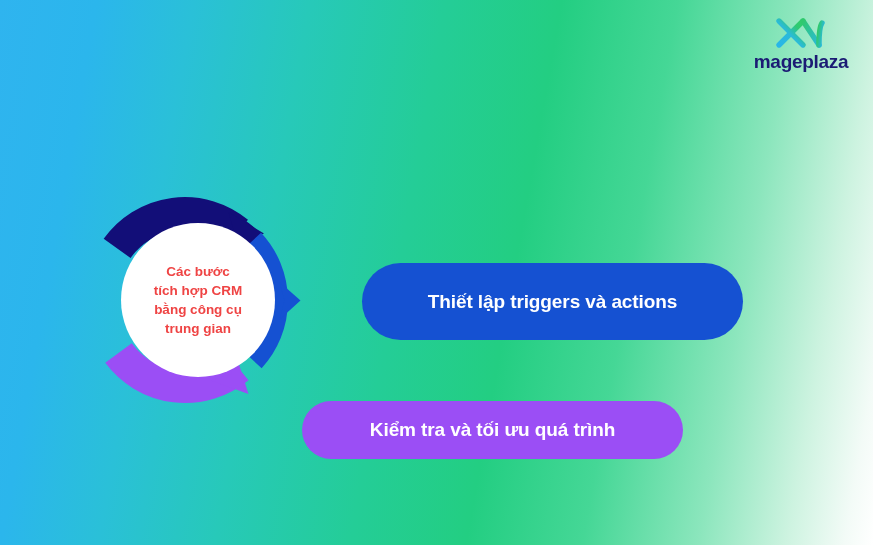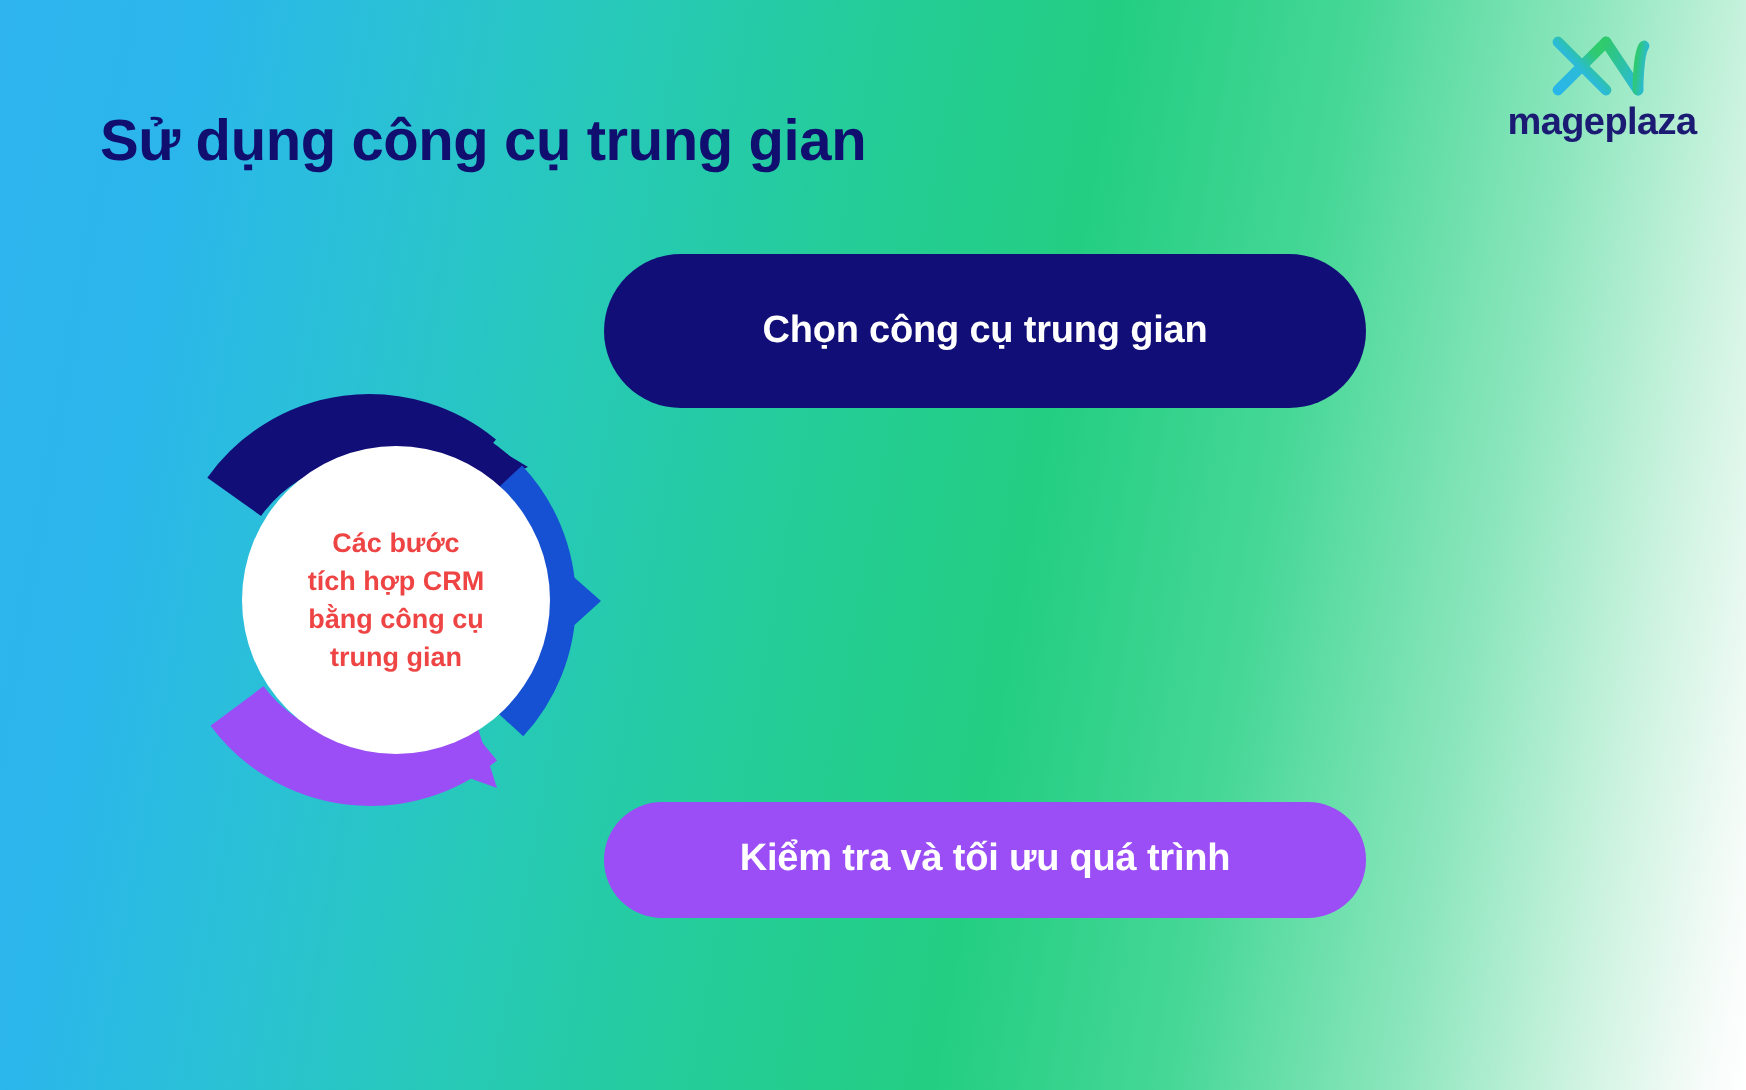--- a/index.html
+++ b/index.html
@@ -125,21 +125,20 @@
     left: 302px; top: 401px;
     width: 381px; height: 58px;
     background: #9b4ef5;
   }
 </style>
 </head>
 <body>
 
 <div id="canvas">
 
-  <div id="page-title">Sử dụng công cụ trung gian</div>
 
   <div id="logo">
     <svg id="logo-mark" width="56" height="34" viewBox="0 0 56 34">
       <defs>
         <linearGradient id="gmark" x1="0" y1="1" x2="1" y2="0">
           <stop offset="0%" stop-color="#29b6e8"></stop>
           <stop offset="45%" stop-color="#2bbbd8"></stop>
           <stop offset="75%" stop-color="#2ec973"></stop>
           <stop offset="100%" stop-color="#30cf68"></stop>
         </linearGradient>
@@ -208,18 +207,18 @@
     </svg>
 
     <div id="ring-center">
       <div id="ring-center-text">Các bước
 tích hợp CRM
 bằng công cụ
 trung gian</div>
     </div>
   </div>
 
-  <div class="pill" id="pill-1">Chọn công cụ trung gian</div>
-
+
+  <div class="pill" id="pill-2">Thiết lập triggers và actions</div>
 
   <div class="pill" id="pill-3">Kiểm tra và tối ưu quá trình</div>
 
 </div>
 
 </body></html>

